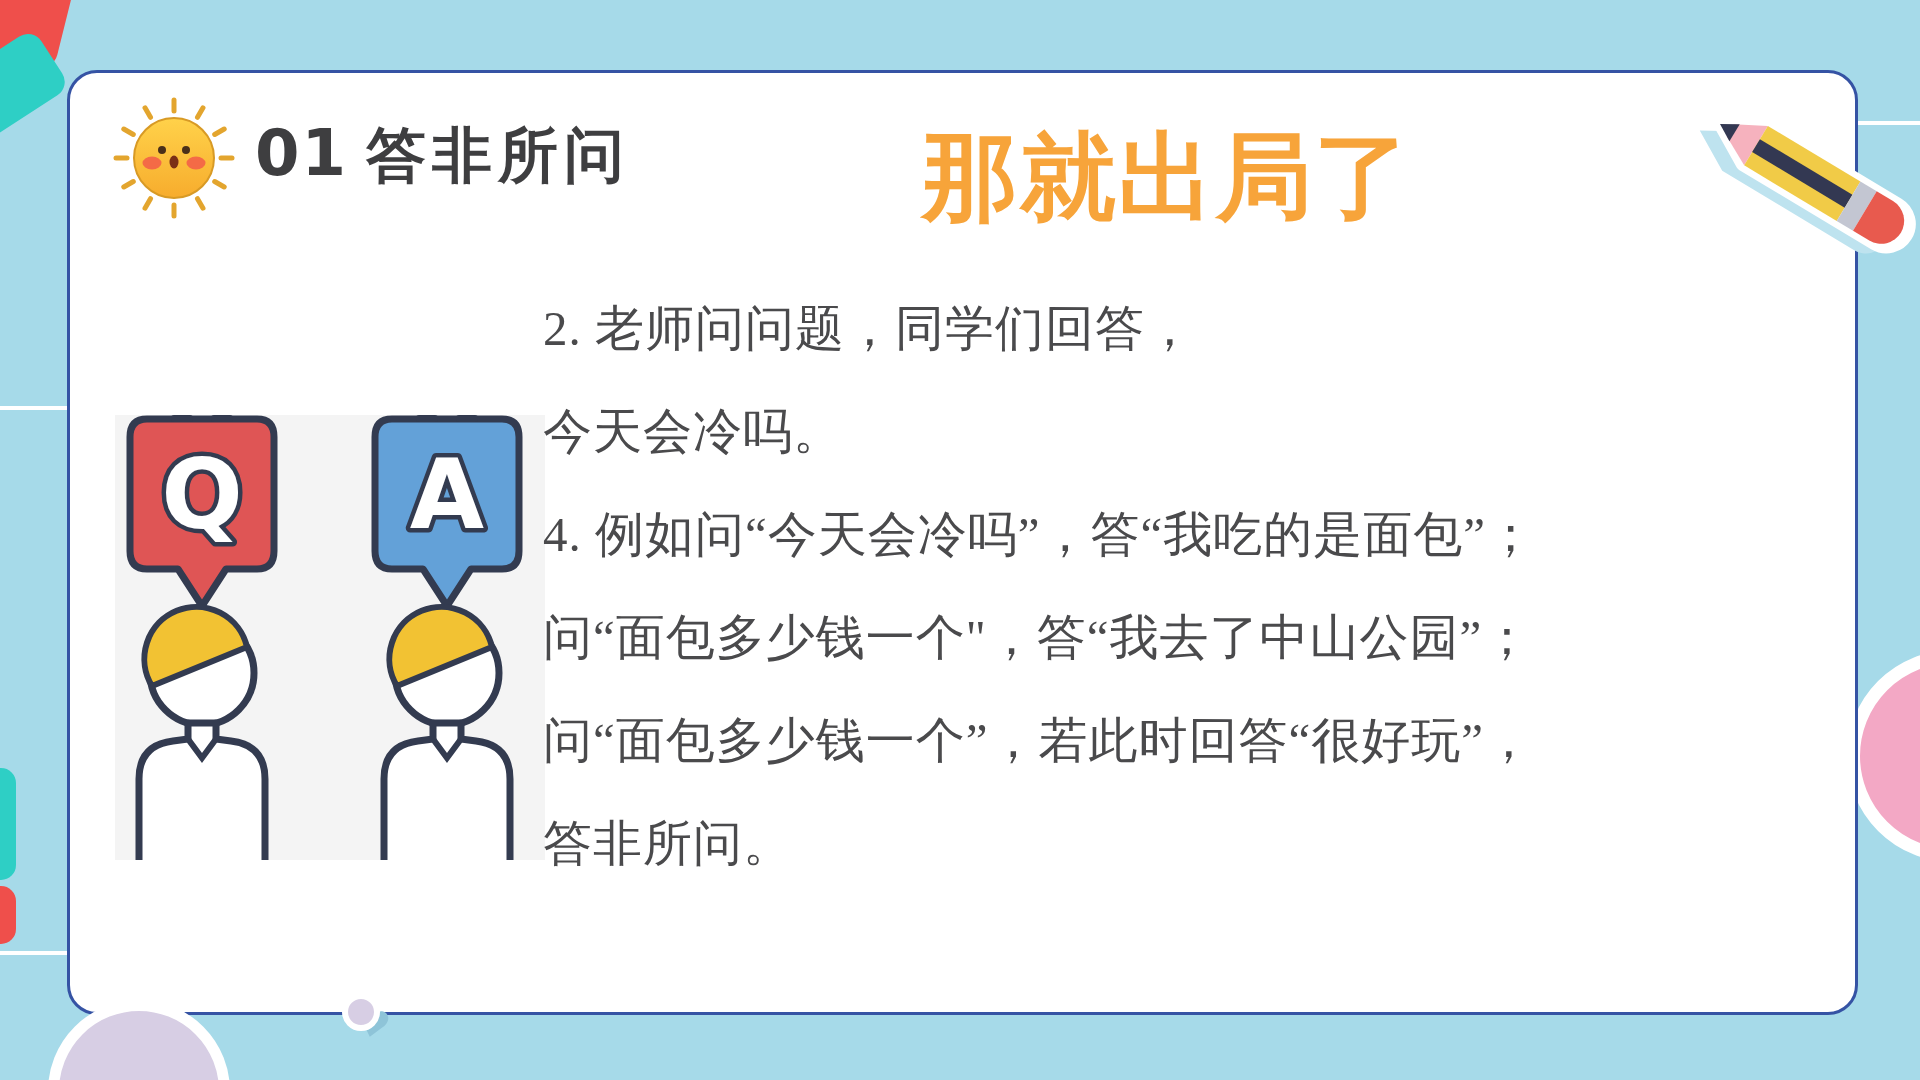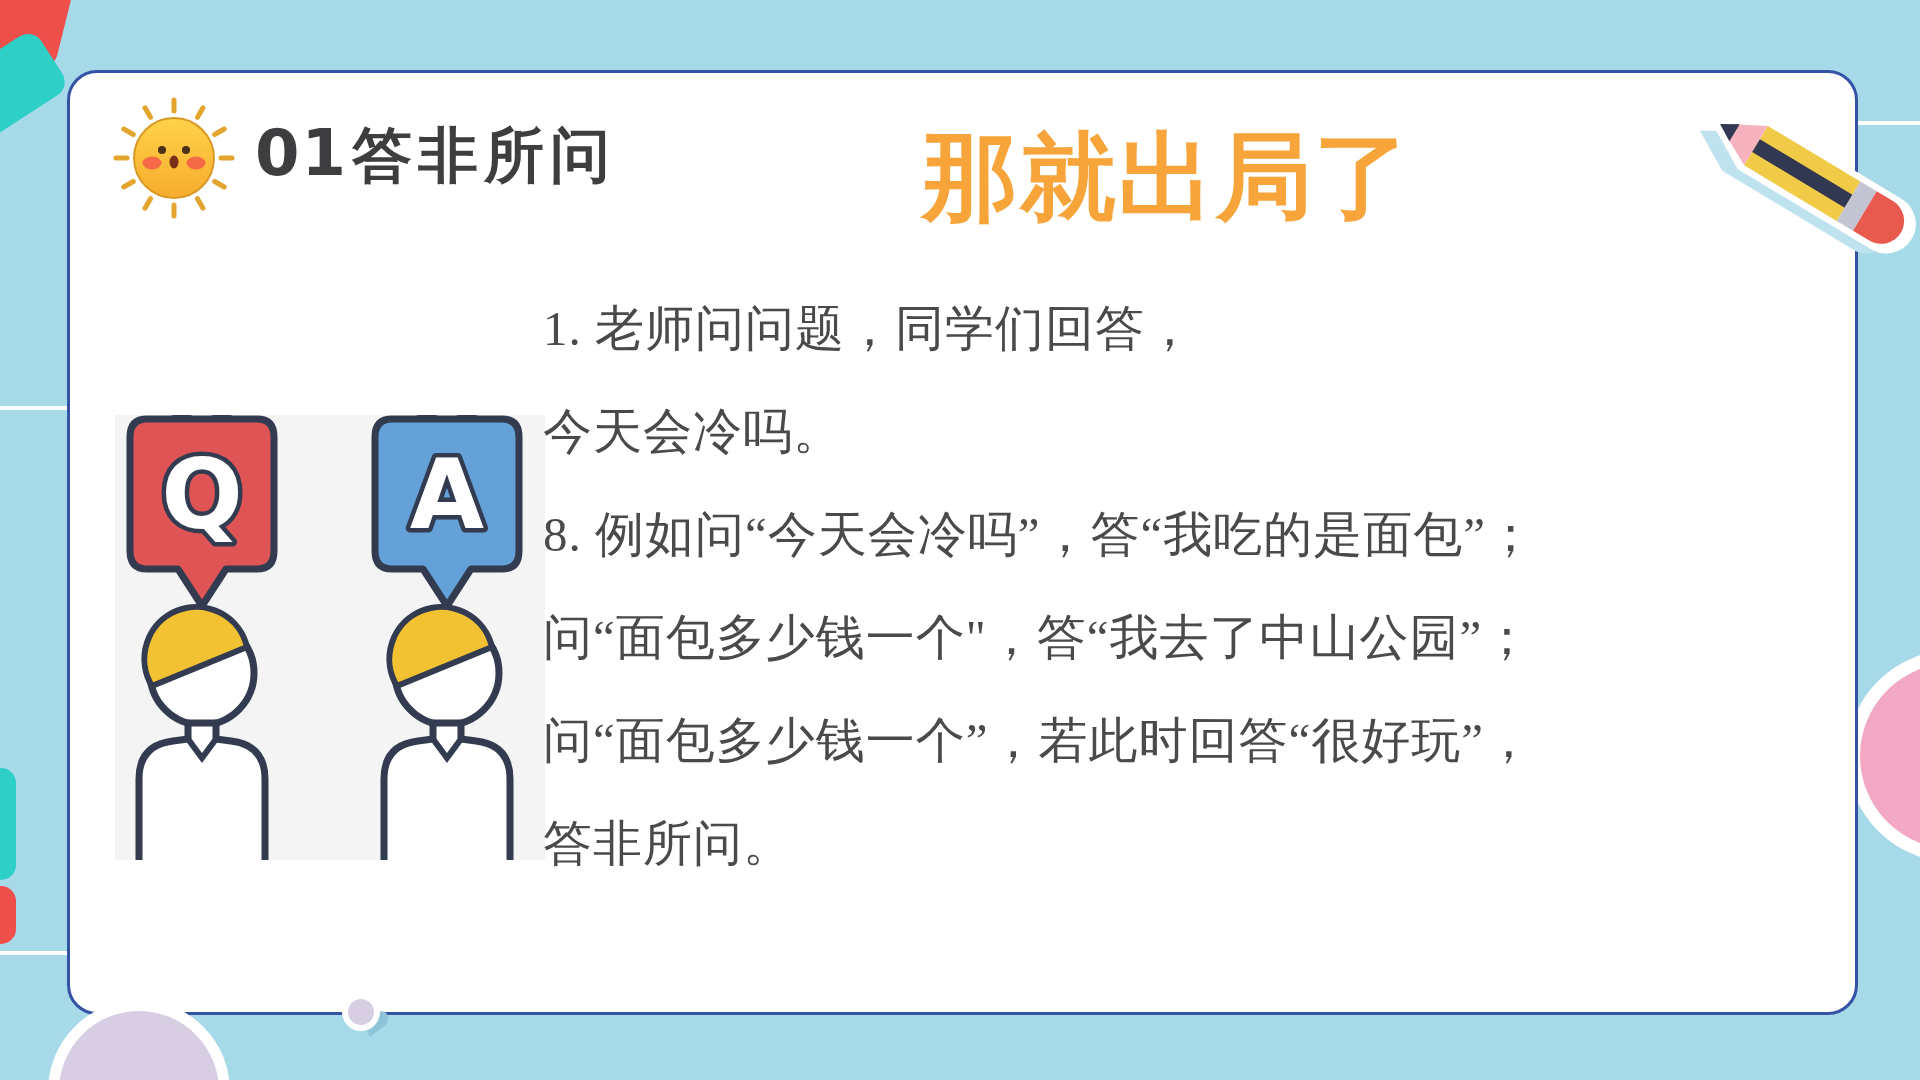--- a/index.html
+++ b/index.html
@@ -23,21 +23,21 @@
   .lavender-big{position:absolute;left:48px;top:1000px;width:182px;height:182px;border-radius:50%;
     background:#d7cee4;border:11px solid #ffffff;box-sizing:border-box;z-index:4;}
   .lavender-small{position:absolute;left:342px;top:993px;width:38px;height:38px;border-radius:50%;
     background:#d7cee4;border:6px solid #ffffff;box-sizing:border-box;z-index:4;}
   .blue-heart{position:absolute;left:356px;top:1002px;font-size:38px;color:#8ec4d8;transform:rotate(14deg);
     z-index:3;font-family:"DejaVu Sans",sans-serif;}
   
   .sun{position:absolute;left:112px;top:96px;z-index:3;}
   .section-header{position:absolute;left:255px;top:116px;z-index:3;display:flex;align-items:flex-start;color:#3e3e40;}
   .section-number{font-family:"DejaVu Sans","Liberation Sans",sans-serif;font-weight:700;font-size:64px;letter-spacing:2px;}
-  .section-title{font-family:"Liberation Serif","DejaVu Serif",serif;font-weight:700;font-size:60px;letter-spacing:6px;margin-left:4px;}
+  .section-title{font-family:"Liberation Serif","DejaVu Serif",serif;font-weight:700;font-size:60px;letter-spacing:6px;margin-left:18px;}
   .panel-title{position:absolute;left:922px;top:130px;z-index:3;font-weight:700;font-size:96px;
     color:#f7a43a;letter-spacing:2px;line-height:1;}
   .pencil{position:absolute;left:1680px;top:82px;z-index:4;}
   
   .qa-illustration{position:absolute;left:115px;top:415px;width:430px;height:445px;background:#f4f4f4;z-index:3;}
   
   .rules{position:absolute;left:543px;top:277px;z-index:3;font-size:49px;color:#4a4a4c;letter-spacing:1px;}
   .rule-line{height:103px;display:flex;align-items:center;white-space:nowrap;}
   .rule-line .em{color:#bd1a1b;}
 </style>
@@ -139,27 +139,27 @@
       <circle r="52" fill="#ffffff" stroke="#333b50" stroke-width="7"></circle>
       <path d="M-50,13 A52,52 0 1 1 45,-26 Z" fill="#f2c233" stroke="#333b50" stroke-width="6" stroke-linejoin="round"></path>
       <path d="M-63,195 V106 Q-63,72 -29,68 L-14,66 V50 H14 V66 L29,68 Q63,72 63,106 V195 Z" fill="#ffffff" stroke="#333b50" stroke-width="7" stroke-linejoin="round"></path>
       <path d="M-14,66 L0,85 L14,66" stroke="#333b50" stroke-width="6" fill="none" stroke-linecap="round"></path>
     </g>
   </svg>
 </div>
 
 <div class="rules">
   <div class="rule-line">
-    <span>1. 老师问问题，同学们回答，</span>
+    <span>2. 老师问问题，同学们回答，</span>
   </div>
   <div class="rule-line">
     <span>今天会冷吗。</span>
   </div>
   <div class="rule-line">
-    <span>8. 例如问“今天会冷吗”，答“我吃的是面包”；</span>
+    <span>4. 例如问“今天会冷吗”，答“我吃的是面包”；</span>
   </div>
   <div class="rule-line">
     <span>问“面包多少钱一个"，答“我去了中山公园”；</span>
   </div>
   <div class="rule-line">
     <span>问“面包多少钱一个”，若此时回答“很好玩”，</span>
   </div>
   <div class="rule-line">
     <span>答非所问。</span>
   </div>

